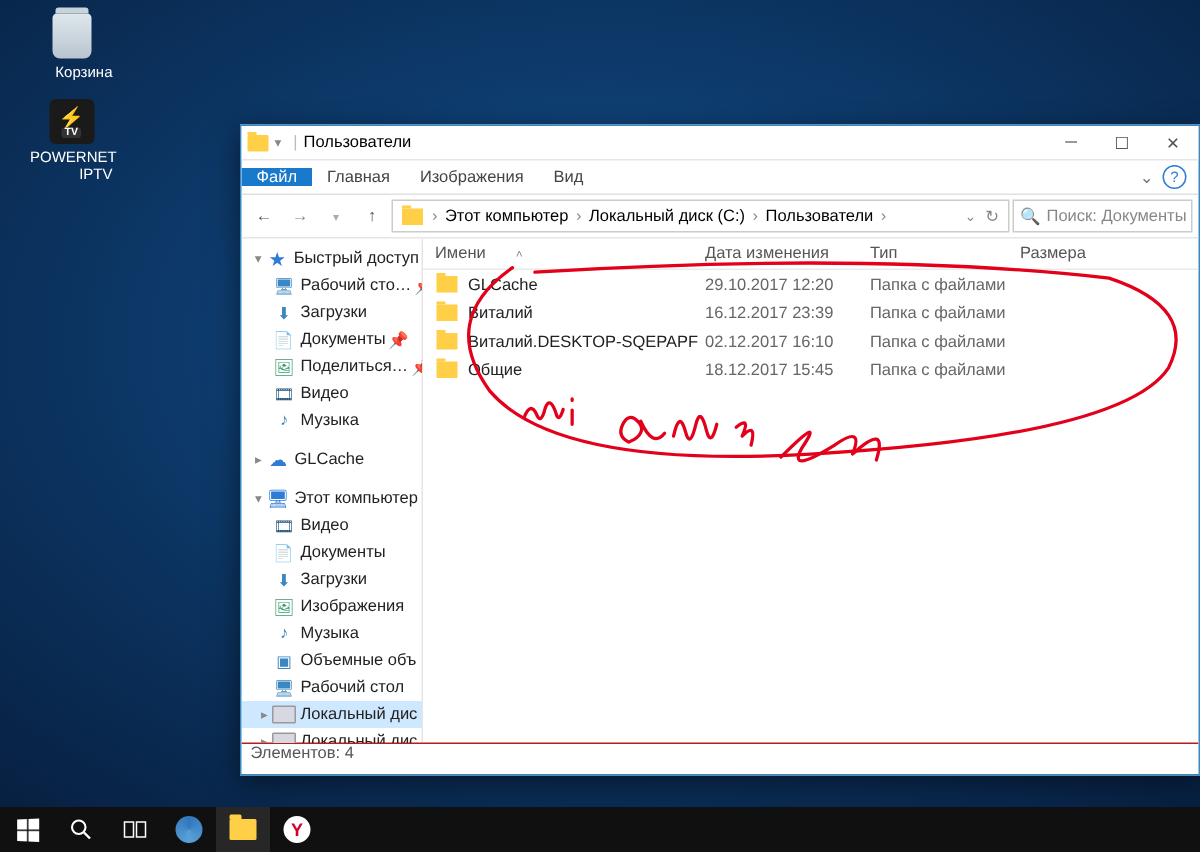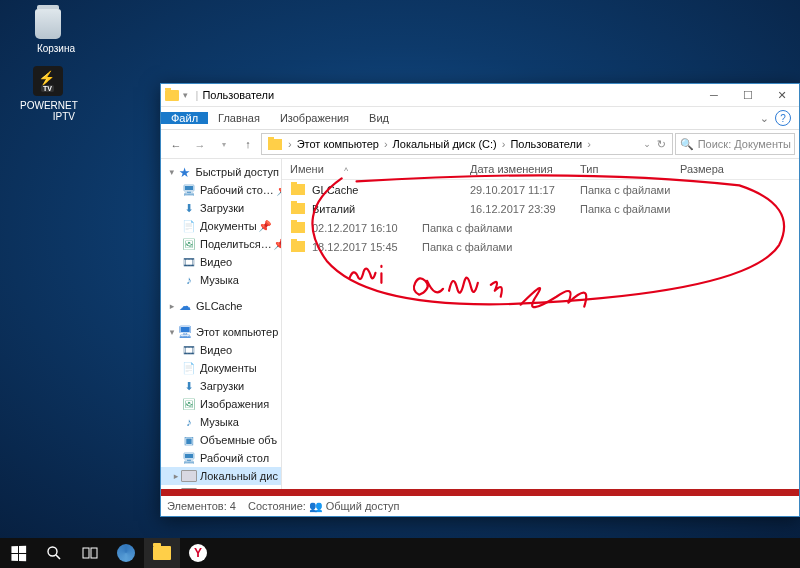--- a/index.html
+++ b/index.html
@@ -73,21 +73,21 @@
 .col-name{width:180px;display:flex;align-items:center;gap:20px}
 .col-date{width:110px}
 .col-type{width:100px}
 .col-size{width:60px}
 .filerow{height:19px;display:flex;align-items:center;padding-left:8px;font-size:11px;color:#222;cursor:pointer}
 .filerow .ficon{width:16px;height:16px;margin-right:6px;display:flex;align-items:center;justify-content:center}
 .filerow .fname{width:158px;white-space:nowrap;overflow:hidden}
 .filerow .fdate{width:110px;color:#666}
 .filerow .ftype{width:100px;color:#666}
 .annotation{position:absolute;top:14px;left:0;width:100%;height:160px;pointer-events:none}
-.statusbar{height:20px;border-top:7px solid #b91c1c;display:flex;align-items:center;font-size:11px;color:#555;padding:0 6px;gap:12px}
+.statusbar{height:20px;border-top:1px solid #b91c1c;display:flex;font-size:11px;color:#555;padding:0 6px;gap:12px}
 .statusbar .sbicon{color:#2a9030;margin-right:3px}
 .sortarr{color:#888;font-size:8px}
 </style>
 </head>
 <body>
 
 <div class="desktop">
 
   <div class="desktop-icon" style="left:20px;top:8px">
     <div class="iconbox">
@@ -255,42 +255,44 @@
           <div class="col-date">Дата изменения</div>
           <div class="col-type">Тип</div>
           <div class="col-size">Размера</div>
         </div>
 
         <div class="filerow">
           <span class="ficon">
               <div class="folder-y"></div>
             </span>
           <span class="fname">GLCache</span>
-          <span class="fdate">29.10.2017 11:17</span>
+          <span class="fdate">29.10.2017 12:20</span>
           <span class="ftype">Папка с файлами</span>
         </div>
         <div class="filerow">
           <span class="ficon">
               <div class="folder-y"></div>
             </span>
           <span class="fname">Виталий</span>
           <span class="fdate">16.12.2017 23:39</span>
           <span class="ftype">Папка с файлами</span>
         </div>
         <div class="filerow">
           <span class="ficon">
               <div class="folder-y"></div>
             </span>
+          <span class="fname">Виталий.DESKTOP-SQEPAPF</span>
           <span class="fdate">02.12.2017 16:10</span>
           <span class="ftype">Папка с файлами</span>
         </div>
         <div class="filerow">
           <span class="ficon">
               <div class="folder-y"></div>
             </span>
+          <span class="fname">Общие</span>
           <span class="fdate">18.12.2017 15:45</span>
           <span class="ftype">Папка с файлами</span>
         </div>
 
         <svg class="annotation" viewBox="0 0 520 160">
           <g stroke="#e2001a" stroke-width="2.2" fill="none" stroke-linecap="round" stroke-linejoin="round">
             <path d="M60 5 Q 10 40 45 88 Q 90 140 260 130 Q 470 118 500 72 Q 520 32 460 12 Q 300 -6 75 8"></path>
 
             <path d="M68 105 q4 -10 8 -2 q3 8 6 -4 q3 -8 7 3 q2 8 5 -2"></path>
             <path d="M100 110 q0 -18 0 -2 m0 -14 l0 -1"></path>
@@ -298,21 +300,20 @@
             <path d="M168 118 q4 -18 8 -3 q3 12 7 -5 q3 -12 7 4 q3 12 7 -4"></path>
             <path d="M210 112 q10 -8 4 6 q10 -10 6 6"></path>
             <path d="M240 132 q30 -30 14 -6 q-10 18 22 -2 q20 -14 12 6 q24 -22 16 4"></path>
           </g>
         </svg>
       </div>
     </div>
 
     <div class="statusbar">
       <span>Элементов: 4</span>
-      <span><span>Состояние:</span> <span class="sbicon">👥</span><span>Общий доступ</span></span>
     </div>
   </div>
 
   <div class="taskbar">
     <div class="tbtn">
       <div class="winlogo">
           <span></span>
           <span></span>
           <span></span>
           <span></span>

